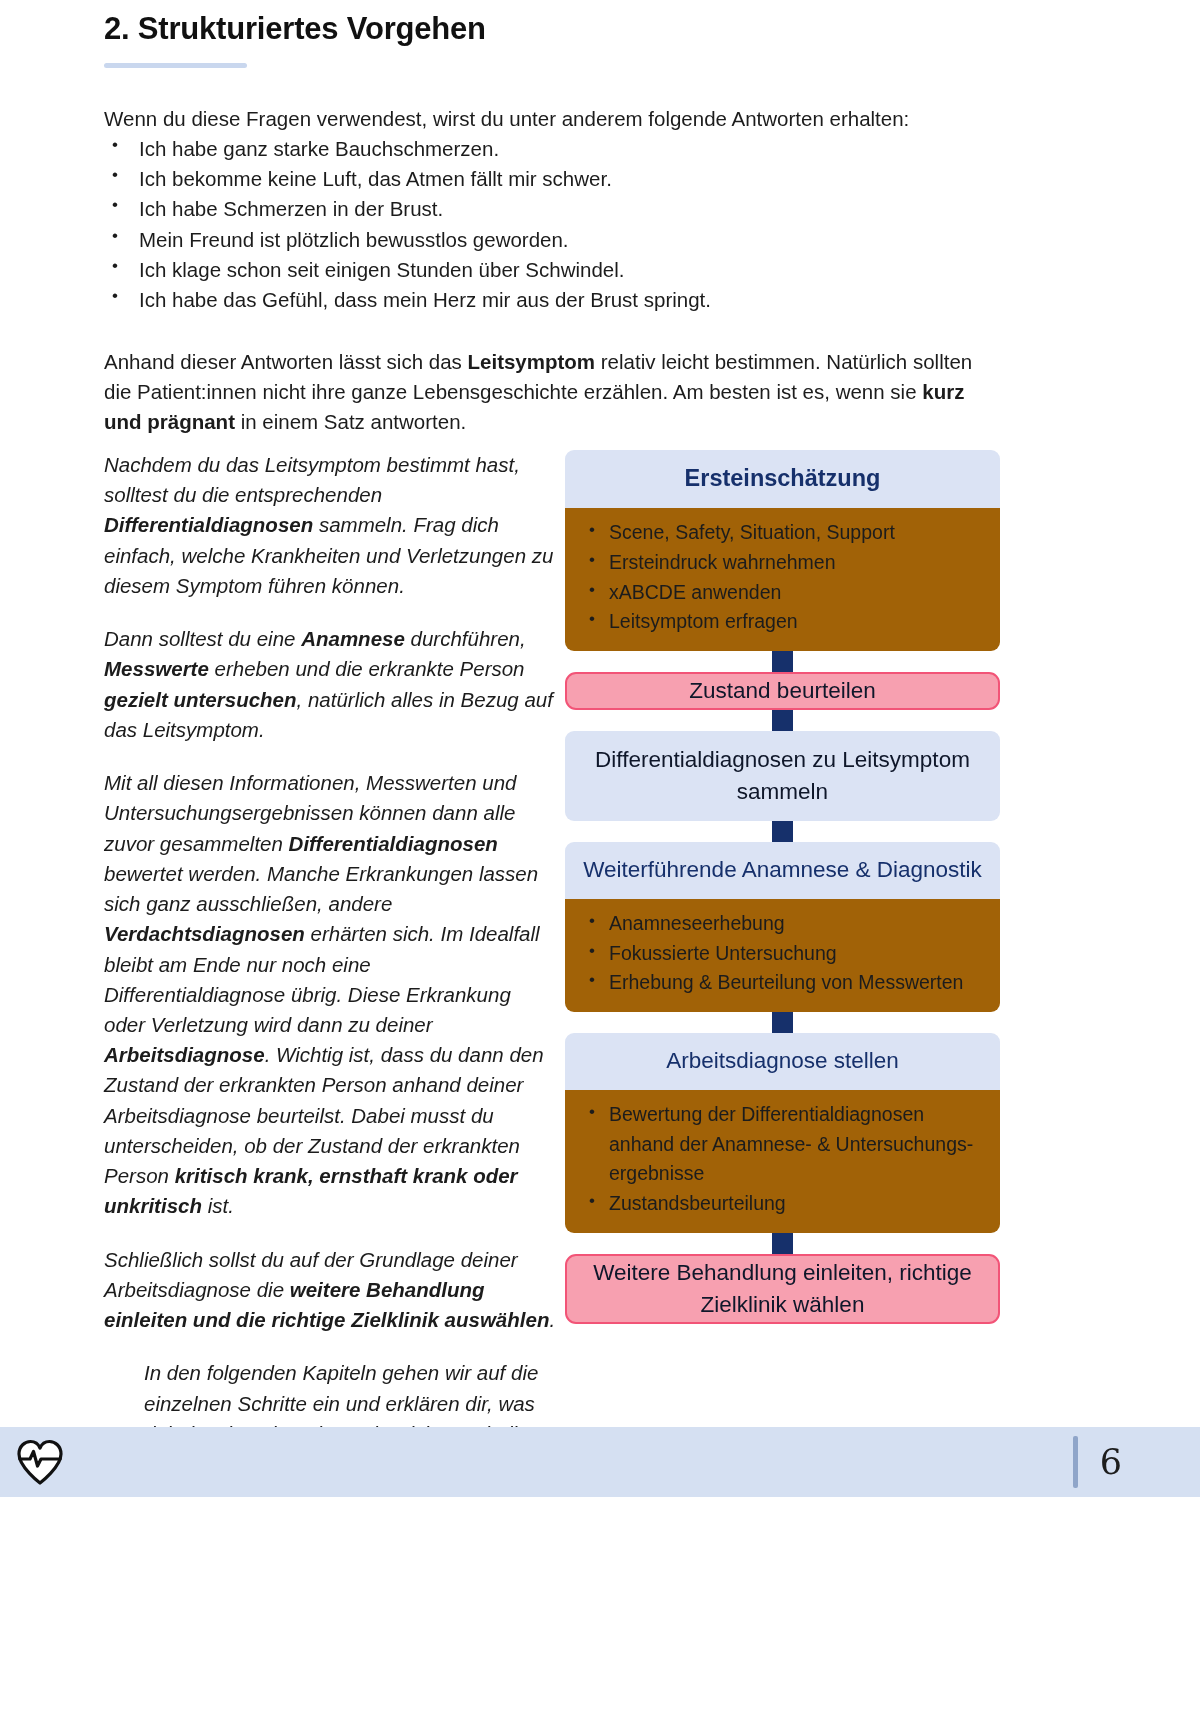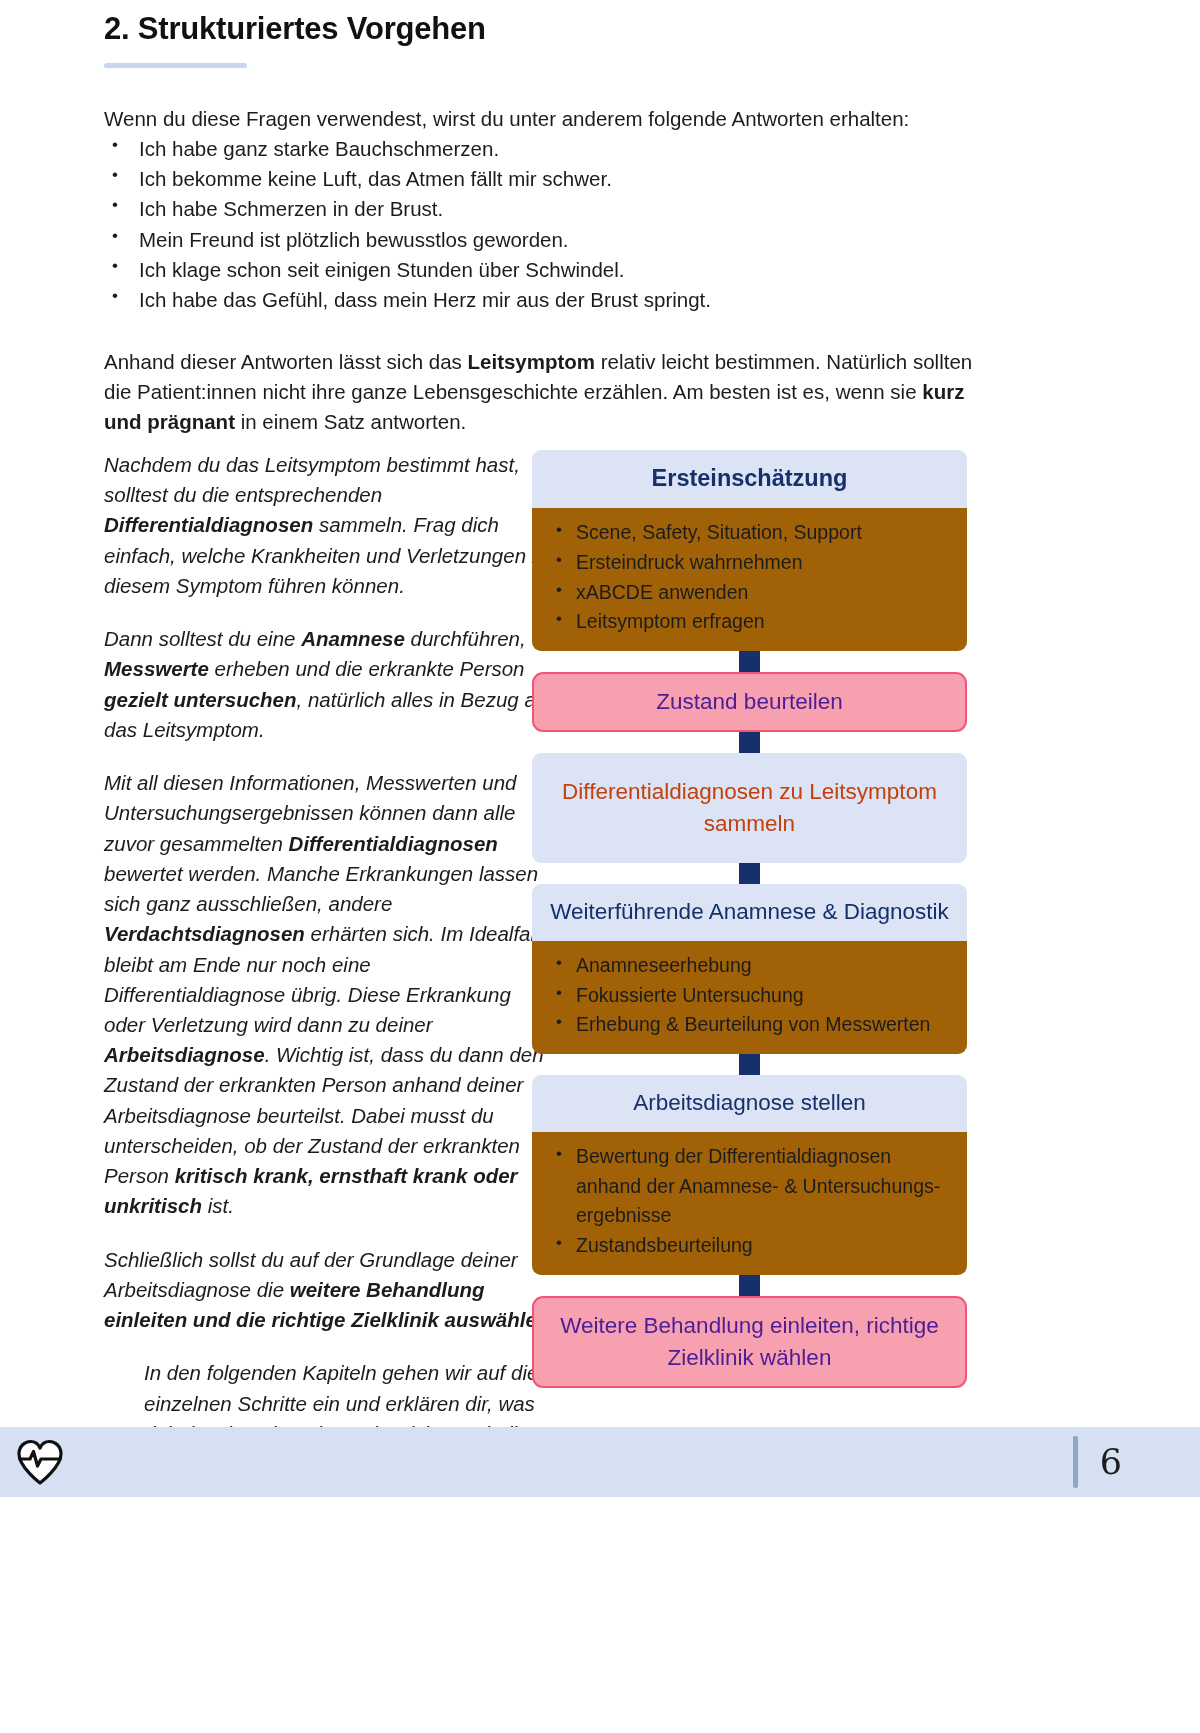--- a/index.html
+++ b/index.html
@@ -96,21 +96,21 @@
     font-style: italic;
   }
   .col-left p { margin: 0 0 23px 0; }
   .col-left p:last-child { margin-bottom: 0; margin-left: 40px; }
 
   b, strong { font-weight: bold; }
 
   
   .flow {
     position: absolute;
-    left: 532px;
+    left: 565px;
     top: 450px;
     width: 435px;
   }
   .card {
     border-radius: 9px;
     overflow: hidden;
   }
   .card-head {
     background: #dbe3f4;
     color: #16306b;
@@ -142,36 +142,36 @@
   .card-body li::before {
     content: "\2022";
     position: absolute;
     left: 6px;
     top: -1px;
     font-size: 17px;
   }
 
   .plain-box {
     background: #dbe3f4;
-    color: #c2410c;
+    color: #0f172a;
     text-align: center;
     font-size: 22.5px;
     line-height: 1.42;
-    padding: 23px 18px;
+    padding: 13px 18px;
     border-radius: 9px;
   }
 
   .pink-box {
     background: #f7a0b0;
     border: 2.5px solid #f25477;
-    color: #4c1d95;
+    color: #0f172a;
     text-align: center;
     font-size: 22.5px;
     line-height: 1.42;
-    padding: 12px 18px;
+    padding: 1px 18px;
     border-radius: 11px;
     box-sizing: border-box;
   }
 
   .connector {
     width: 21px;
     height: 21px;
     background: #16306b;
     margin: 0 auto;
   }

